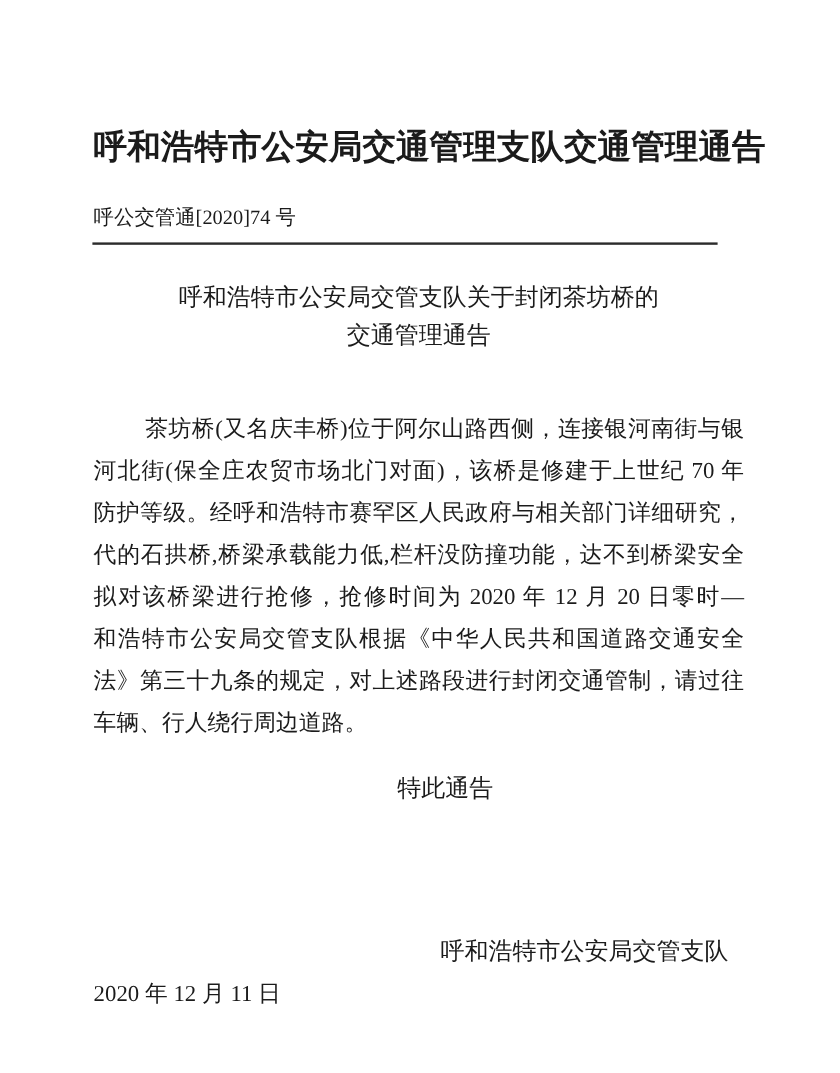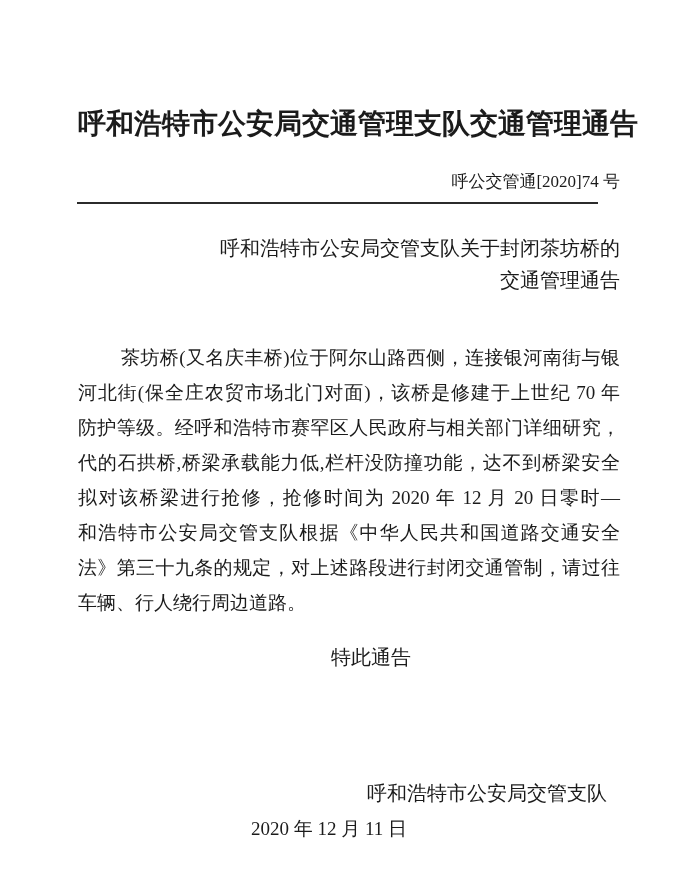--- a/index.html
+++ b/index.html
@@ -29,33 +29,33 @@
     line-height: 40px;
     font-weight: bold;
     text-align: center;
     letter-spacing: 0px;
     white-space: nowrap;
   }
   .doc-number {
     margin-top: 26px;
     font-size: 17px;
     line-height: 24px;
-    text-align: right;
+    text-align: left;
   }
   .rule {
     height: 0;
     margin: 8px 0 0 -1px;
     width: 521px;
     border-top: 2px solid #2b2b2b;
   }
   .subtitle {
     margin-top: 28px;
     font-size: 20px;
     line-height: 32px;
-    text-align: right;
+    text-align: center;
     font-weight: normal;
   }
   .body-text {
     margin-top: 44px;
     font-size: 19px;
     line-height: 35px;
   }
   .body-text .bline {
     text-align: justify;
     text-align-last: justify;
@@ -75,21 +75,21 @@
   }
   .signature {
     margin-top: 103px;
     text-align: right;
     padding-right: 13px;
     font-size: 20px;
     line-height: 30px;
   }
   .issue-date {
     margin-top: 6px;
-    text-align: center;
+    text-align: left;
     padding-right: 40px;
     font-size: 19px;
     line-height: 30px;
   }
 </style>
 </head>
 <body>
 
 <div class="page">
 

